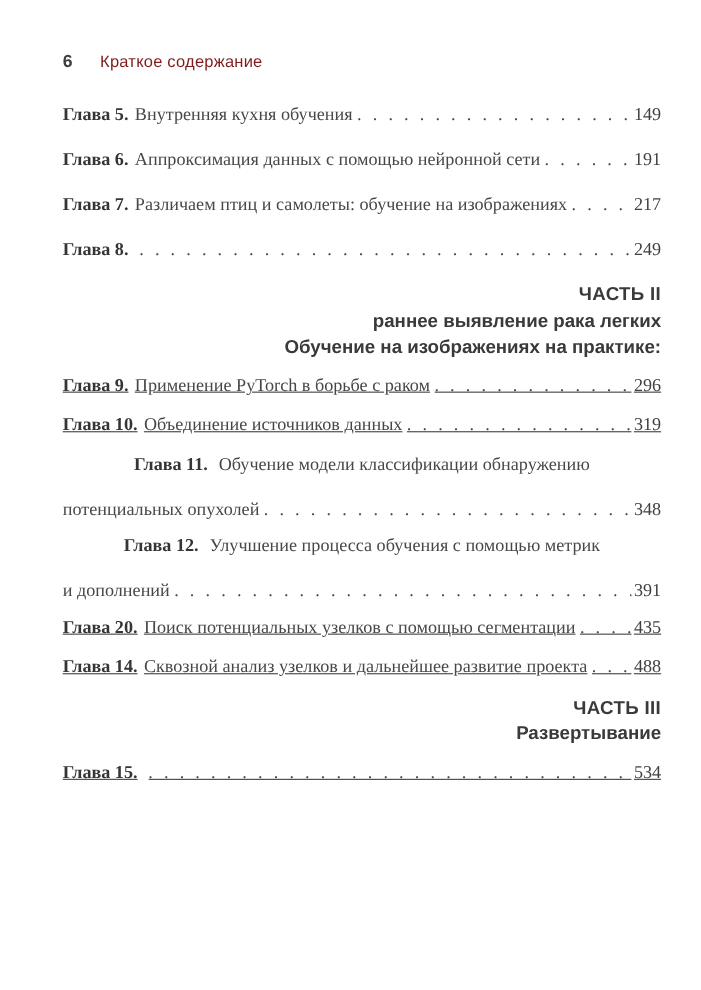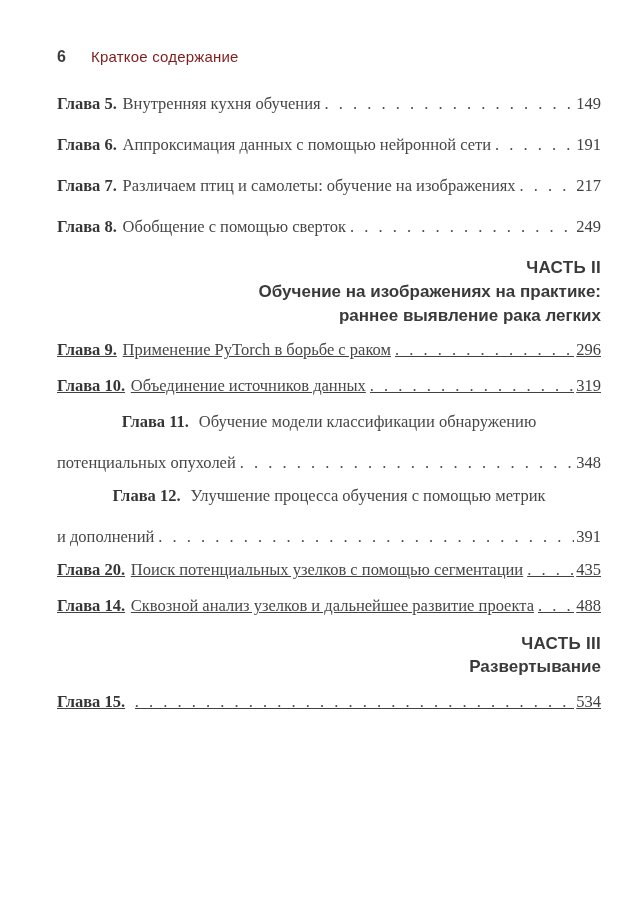--- a/index.html
+++ b/index.html
@@ -108,29 +108,28 @@
 
     <div class="toc-row mb-lg">
       <span class="chapter-label">Глава 7.</span>
       <span class="chapter-title">Различаем птиц и самолеты: обучение на изображениях</span>
       <span class="leader">. . . . . . . . . . . . . . . . . . . . . . . . . . . . . . . . . . . . . . . . . . . . . . . . . . . . . . . . . . . . . . . . . . . . . . . . . . . . . . . . </span>
       <span class="page-num">217</span>
     </div>
 
     <div class="toc-row mb-lg">
       <span class="chapter-label">Глава 8.</span>
-      <span class="chapter-title">Обобщение с помощью сверток</span>
       <span class="leader">. . . . . . . . . . . . . . . . . . . . . . . . . . . . . . . . . . . . . . . . . . . . . . . . . . . . . . . . . . . . . . . . . . . . . . . . . . . . . . . . </span>
       <span class="page-num">249</span>
     </div>
 
     <div class="part-block part2">
       <div class="part-heading">ЧАСТЬ II</div>
+      <div class="part-subtitle">раннее выявление рака легких</div>
       <div class="part-subtitle">Обучение на изображениях на практике:</div>
-      <div class="part-subtitle">раннее выявление рака легких</div>
     </div>
 
     <div class="toc-row mb-md">
       <span class="chapter-label">Глава 9.</span>
       <span class="chapter-title">Применение PyTorch в борьбе с раком</span>
       <span class="leader">. . . . . . . . . . . . . . . . . . . . . . . . . . . . . . . . . . . . . . . . . . . . . . . . . . . . . . . . . . . . . . . . . . . . . . . . . . . . . . . . </span>
       <span class="page-num">296</span>
     </div>
 
     <div class="toc-row mb-md">

